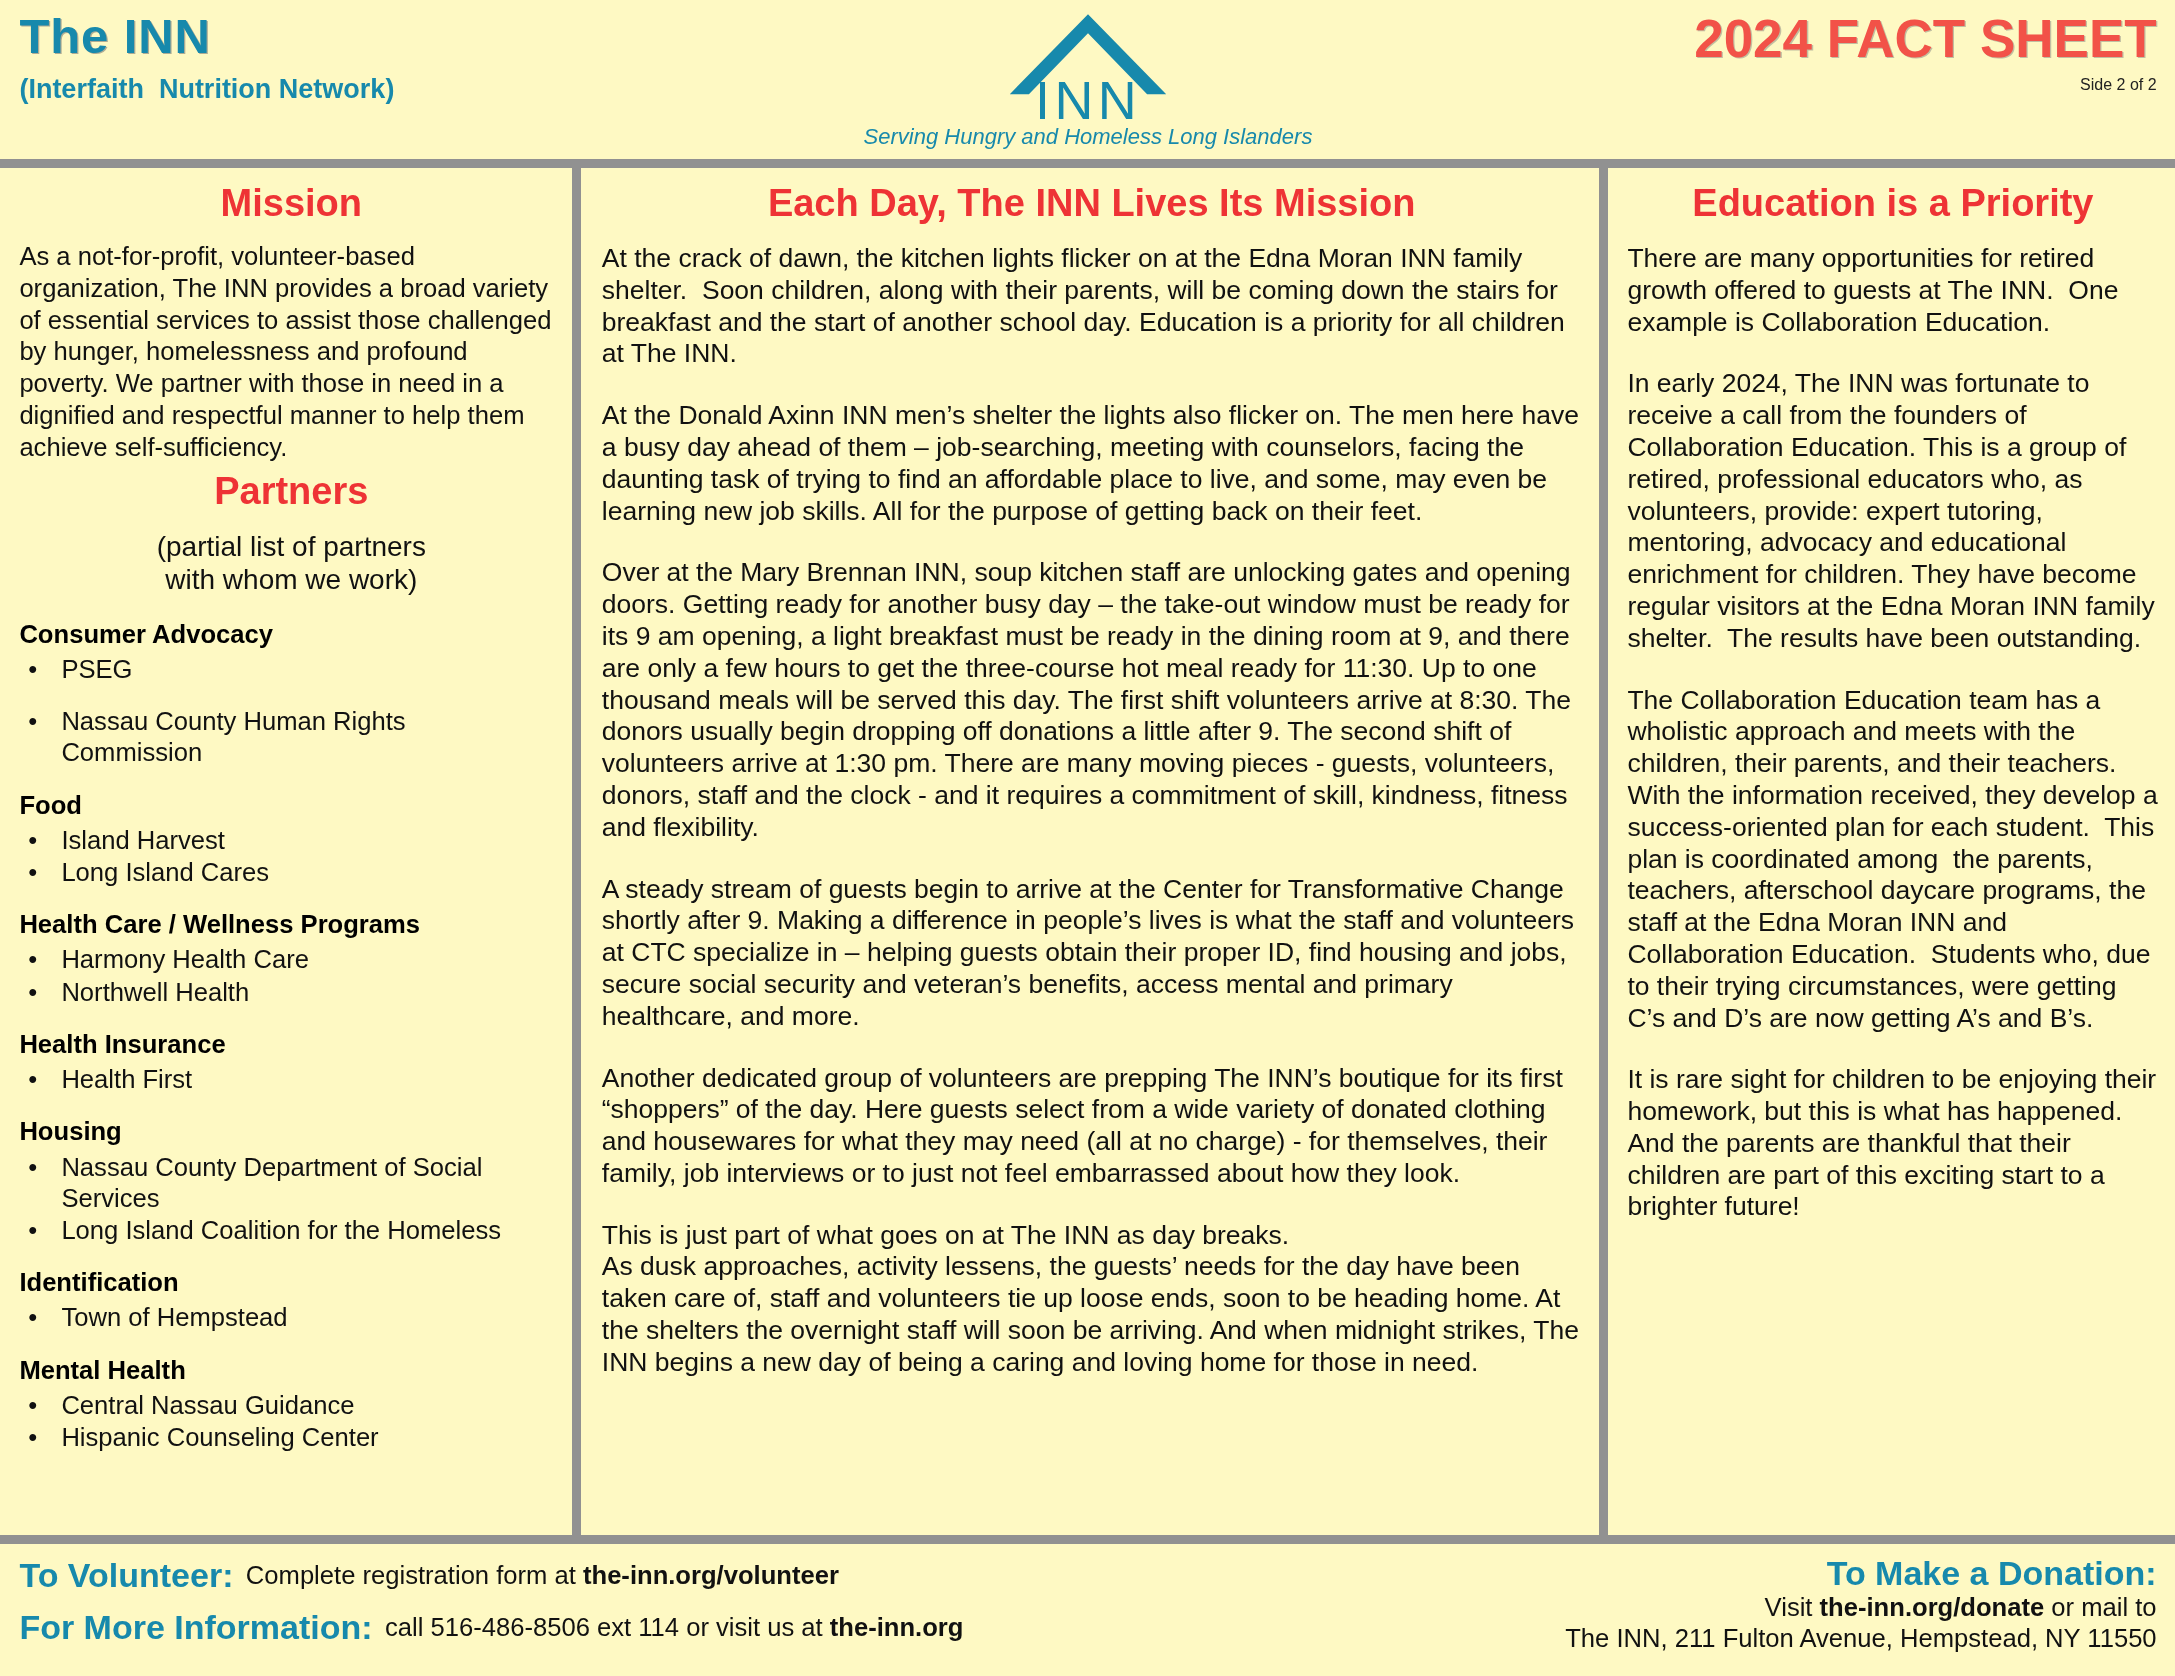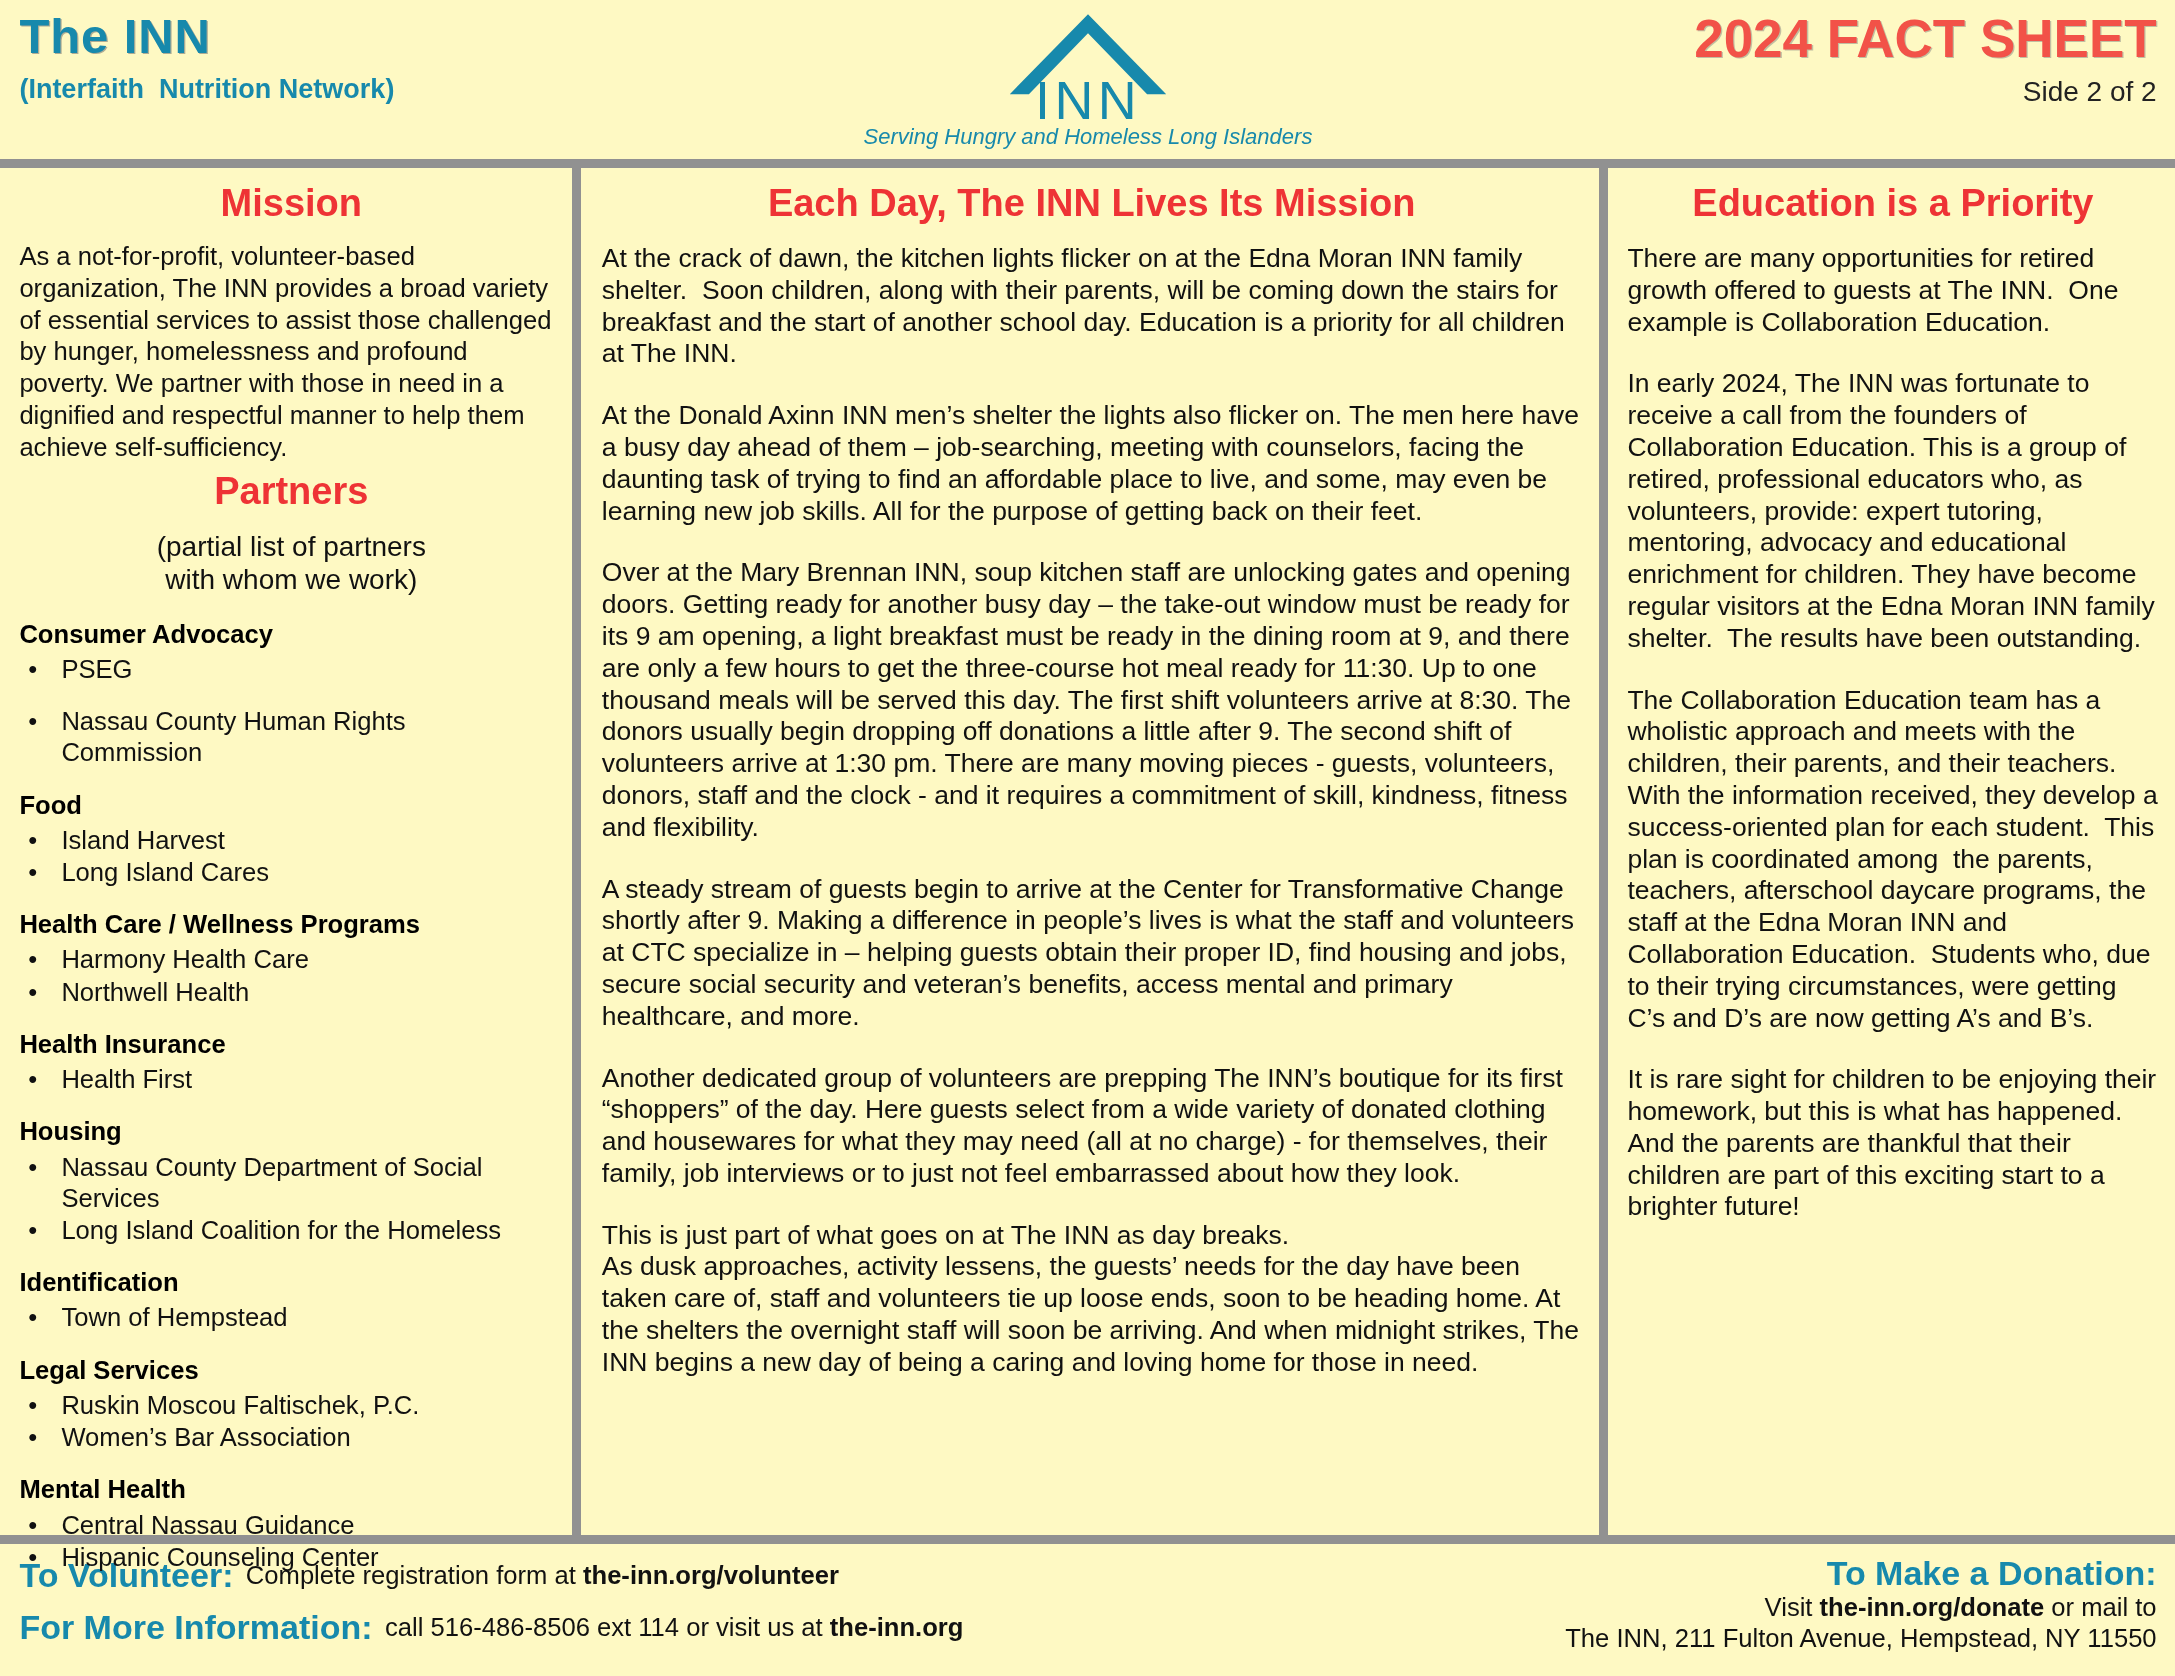--- a/index.html
+++ b/index.html
@@ -15,21 +15,21 @@
   .org-name{color:var(--teal,#1789AC);font-weight:bold;font-size:49px;line-height:1.0;
     letter-spacing:0.9px;text-shadow:1.3px 1.3px 0 rgba(110,110,110,.55);}
   .org-subtitle{color:var(--teal,#1789AC);font-weight:bold;font-size:27px;margin-top:12.4px;
     white-space:pre-wrap;}
   .header-center{display:flex;flex-direction:column;align-items:center;margin-top:-3.5px;}
   .logo-icon{height:113px;}
   .tagline{color:var(--teal,#1789AC);font-style:italic;font-size:22px;margin-top:1.8px;}
   .header-right{width:618px;text-align:right;}
   .sheet-title{color:var(--title_red,#F25248);font-weight:bold;font-size:53px;line-height:1.0;
     letter-spacing:0px;text-shadow:1.3px 1.3px 0 rgba(120,120,120,.45);}
-  .side-label{font-size:28px;color:#222;margin-top:10.6px;}
+  .side-label{font-size:16px;color:#222;margin-top:10.6px;}
   
   .rule{height:8.8px;background:var(--rule_gray,#919191);flex:none;}
   .columns{flex:1;display:flex;min-height:0;}
   .vdivider{width:8.8px;background:var(--rule_gray,#919191);flex:none;}
   
   .red-heading{color:var(--heading_red,#EE3335);font-weight:bold;font-size:38px;
     text-align:center;margin:12.4px 0 14px 0;line-height:1.05;}
   .para{white-space:pre-wrap;margin:0 0 30px 0;}
   
   .col-left{width:572px;box-sizing:border-box;padding:3.5px 8.8px 0 19.4px;font-size:25.6px;line-height:1.24;}
@@ -141,27 +141,20 @@
         </ul>
       </section>
 
       <section class="pgroup">
         <h3 class="pcat">Identification</h3>
         <ul class="plist">
           <li>Town of Hempstead</li>
         </ul>
       </section>
 
-      <section class="pgroup">
-        <h3 class="pcat">Legal Services</h3>
-        <ul class="plist">
-          <li>Ruskin Moscou Faltischek, P.C.</li>
-          <li>Women’s Bar Association</li>
-        </ul>
-      </section>
 
       <section class="pgroup">
         <h3 class="pcat">Mental Health</h3>
         <ul class="plist">
           <li>Central Nassau Guidance</li>
           <li>Hispanic Counseling Center</li>
         </ul>
       </section>
     </div>
 

